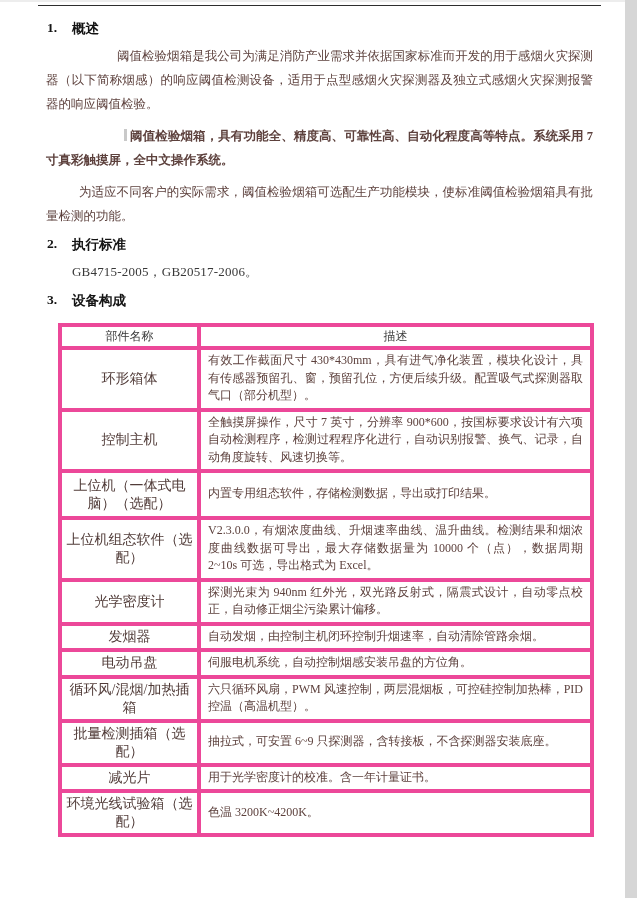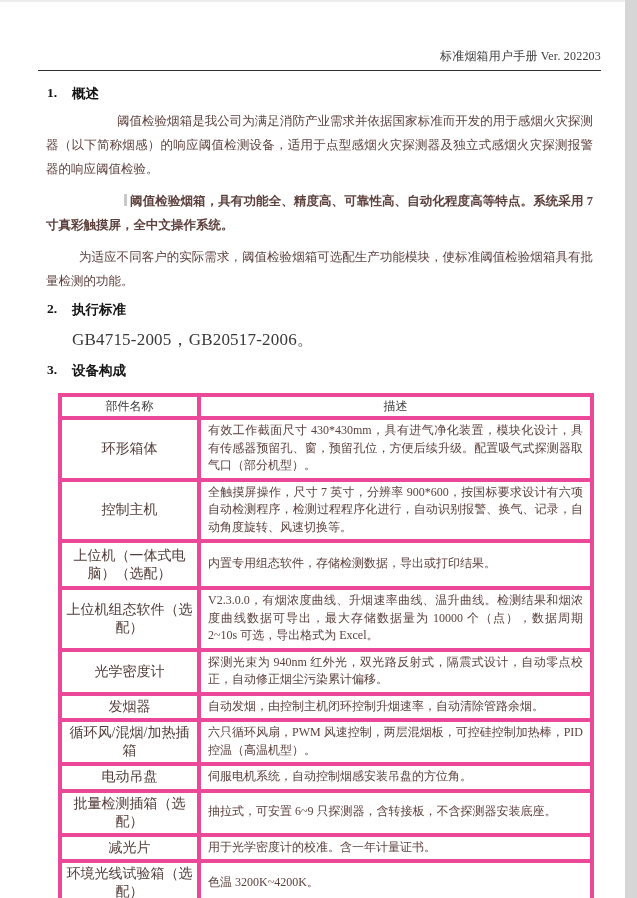--- a/index.html
+++ b/index.html
@@ -65,21 +65,21 @@
   .redact-mark{
     display:inline-block;
     width:3px;height:12px;
     background:#c9c9c9;
     margin-right:3px;
     vertical-align:-1px;
   }
   .gb-line{
     margin-top:9px;
     margin-left:34px;
-    font-size:17px;
+    font-size:13px;
     color:#383838;
     letter-spacing:0.2px;
   }
   
   table.comp{
     margin-top:13px;
     margin-left:20px;
     width:532px;
     border-collapse:collapse;
     table-layout:fixed;
@@ -116,21 +116,20 @@
   tbody tr:nth-child(3) td{height:38px;}
   tbody tr:nth-child(4) td{height:29px;}
 </style>
 </head>
 <body>
 
 <div class="page">
 
   <div class="content">
 
-    <div class="hdr">标准烟箱用户手册 Ver. 202203</div>
     <hr class="hdr-rule">
 
     <div class="sec-head h1">
       <span class="num">1.</span>
       <span class="ttl">概述</span>
     </div>
     <p class="para first">阈值检验烟箱是我公司为满足消防产业需求并依据国家标准而开发的用于感烟火灾探测器（以下简称烟感）的响应阈值检测设备，适用于点型感烟火灾探测器及独立式感烟火灾探测报警器的响应阈值检验。</p>
     <p class="para second"><span class="redact-mark"></span><span>阈值检验烟箱，具有功能全、精度高、可靠性高、自动化程度高等特点。系统采用 7 寸真彩触摸屏，全中文操作系统。</span></p>
     <p class="para third">为适应不同客户的实际需求，阈值检验烟箱可选配生产功能模块，使标准阈值检验烟箱具有批量检测的功能。</p>
 
@@ -175,28 +174,28 @@
         </tr>
         <tr>
           <td class="cell-name">光学密度计</td>
           <td class="cell-desc">探测光束为 940nm 红外光，双光路反射式，隔震式设计，自动零点校正，自动修正烟尘污染累计偏移。</td>
         </tr>
         <tr>
           <td class="cell-name">发烟器</td>
           <td class="cell-desc">自动发烟，由控制主机闭环控制升烟速率，自动清除管路余烟。</td>
         </tr>
         <tr>
+          <td class="cell-name">电动吊盘</td>
+          <td class="cell-desc">伺服电机系统，自动控制烟感安装吊盘的方位角。</td>
+        </tr>
+        <tr>
           <td class="cell-name">循环风/混烟/加热插箱</td>
           <td class="cell-desc">六只循环风扇，PWM 风速控制，两层混烟板，可控硅控制加热棒，PID 控温（高温机型）。</td>
         </tr>
         <tr>
-          <td class="cell-name">电动吊盘</td>
-          <td class="cell-desc">伺服电机系统，自动控制烟感安装吊盘的方位角。</td>
-        </tr>
-        <tr>
           <td class="cell-name">批量检测插箱（选配）</td>
           <td class="cell-desc">抽拉式，可安置 6~9 只探测器，含转接板，不含探测器安装底座。</td>
         </tr>
         <tr>
           <td class="cell-name">减光片</td>
           <td class="cell-desc">用于光学密度计的校准。含一年计量证书。</td>
         </tr>
         <tr>
           <td class="cell-name">环境光线试验箱（选配）</td>
           <td class="cell-desc">色温 3200K~4200K。</td>

